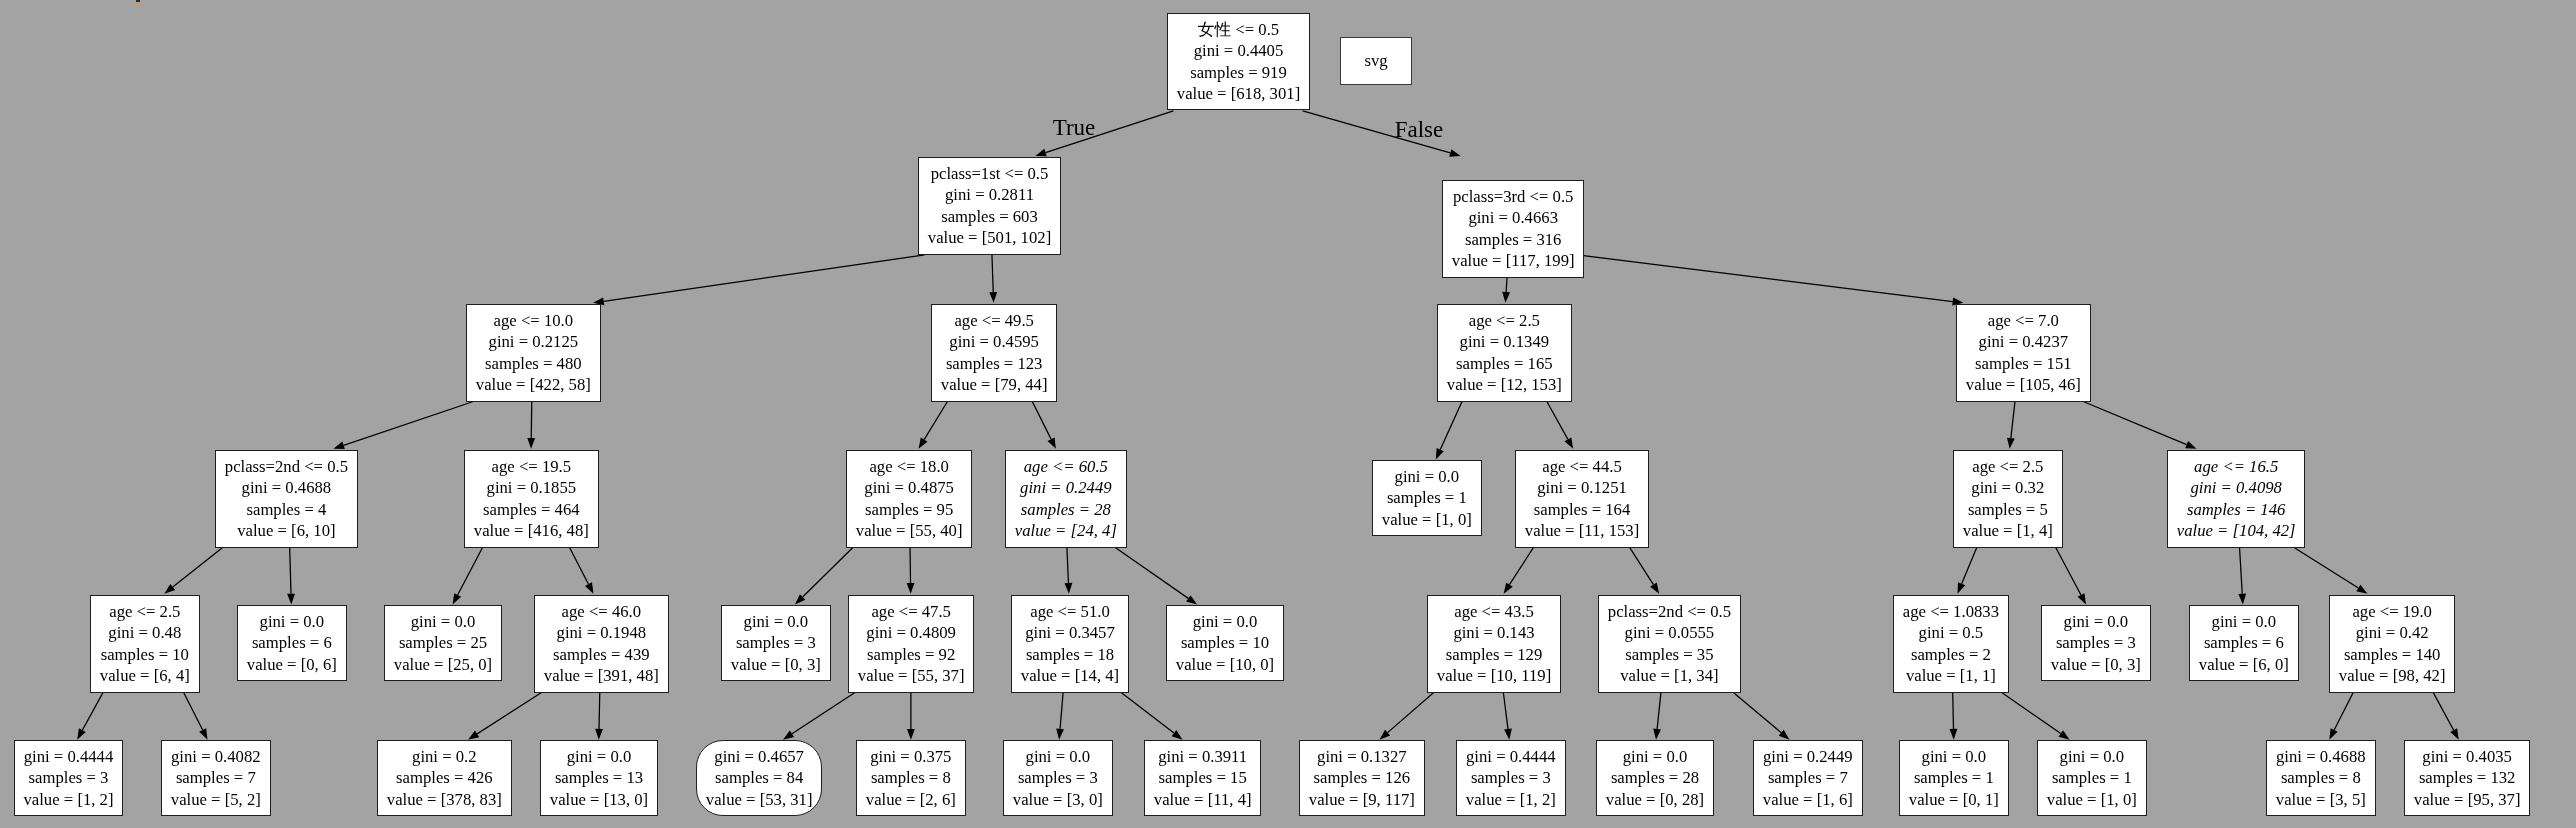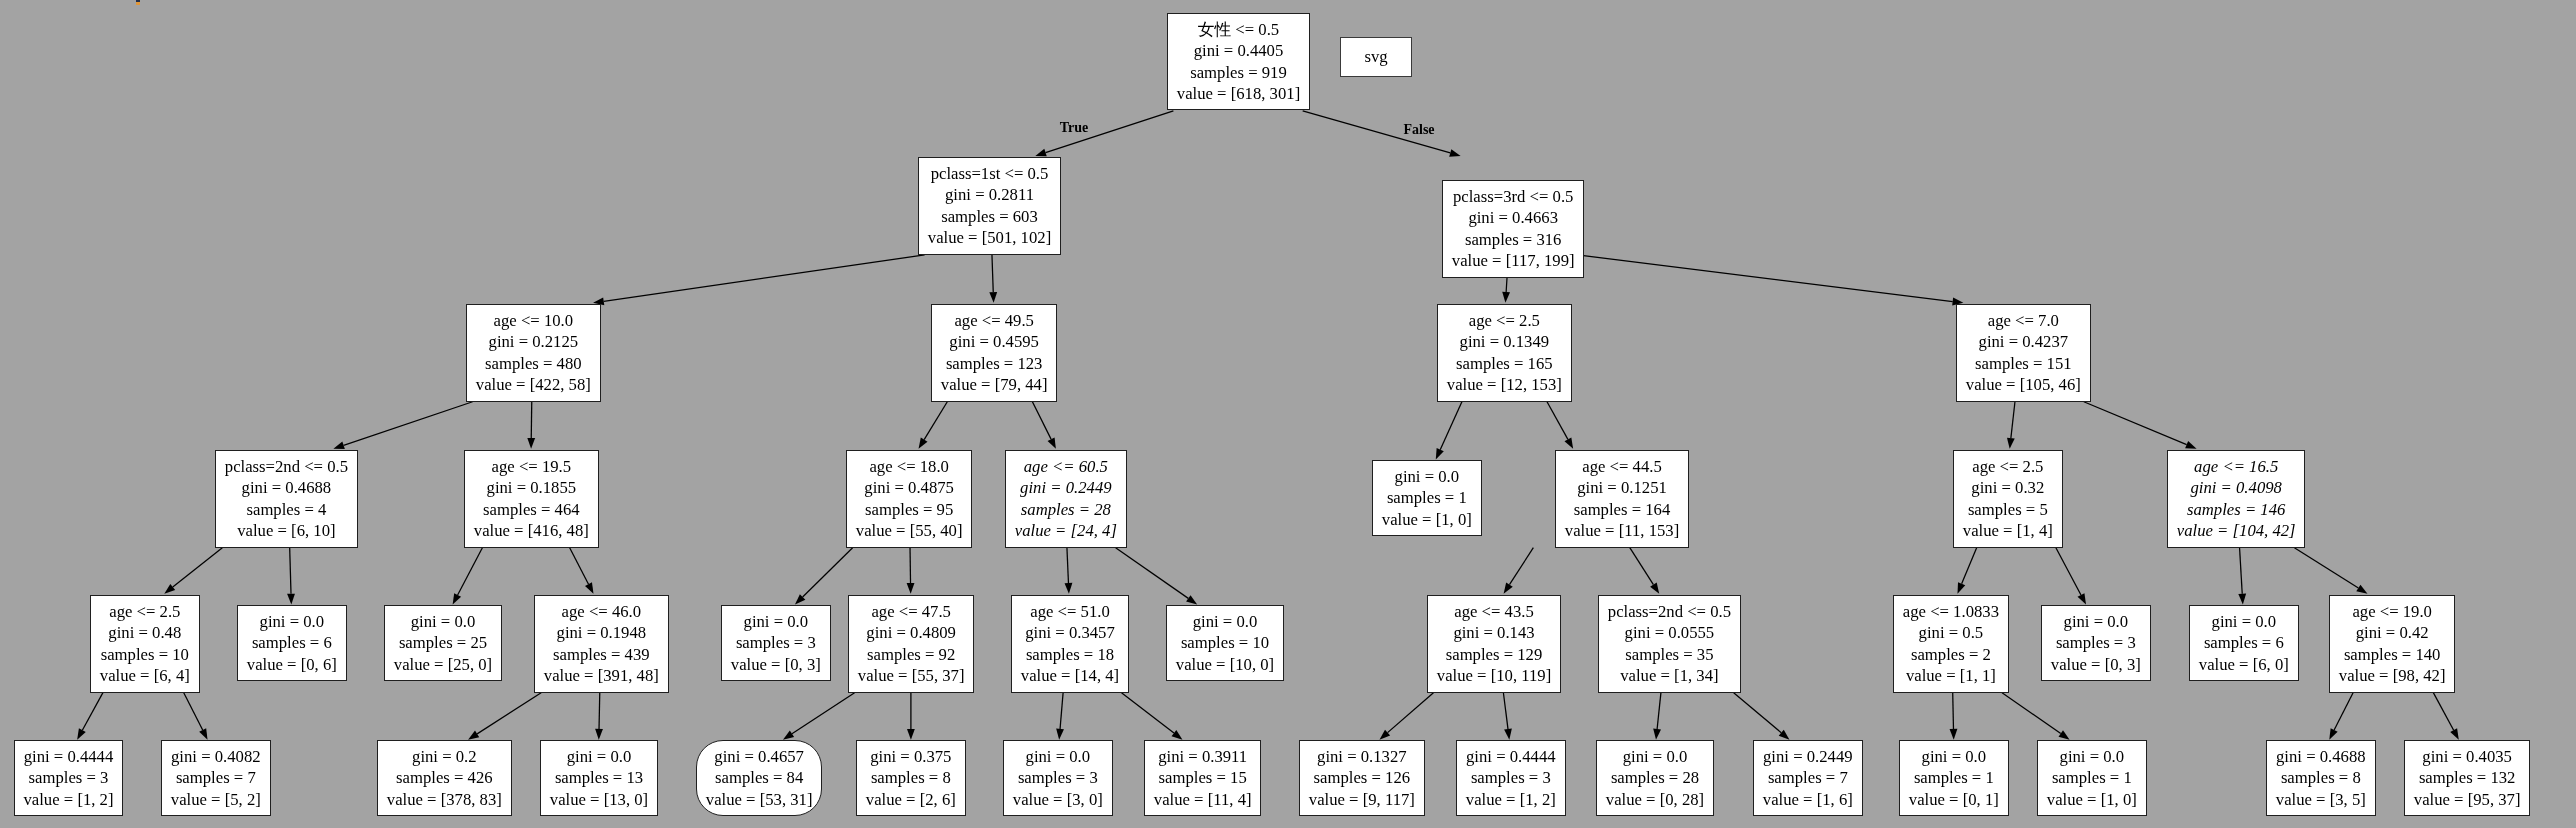--- a/index.html
+++ b/index.html
@@ -25,25 +25,24 @@
     text-align: center;
     font-size: 16.7px;
     line-height: 21.5px;
     color: #000000;
     white-space: nowrap;
     box-sizing: border-box;
   }
   .edge-label {
     position: absolute;
     z-index: 3;
-    font-size: 14px;
+    font-size: 23px;
     color: #000000;
     transform: translate(-50%, -50%);
     white-space: nowrap;
-    font-weight: bold;
   }
   .svg-badge {
     position: absolute;
     z-index: 4;
     border: 1.5px solid #3a3a3a;
     background: #ffffff;
     display: flex;
     align-items: center;
     justify-content: center;
     font-size: 16.7px;
@@ -214,21 +213,21 @@
         <div>age &lt;= 60.5</div>
         <div>gini = 0.2449</div>
         <div>samples = 28</div>
         <div>value = [24, 4]</div>
       </div>
       <div class="node" style="border-color: rgb(31, 31, 31); top: 460px; left: 1372px;">
         <div>gini = 0.0</div>
         <div>samples = 1</div>
         <div>value = [1, 0]</div>
       </div>
-      <div class="node" style="border-color: rgb(31, 31, 31); top: 450px; left: 1515px; margin-left: 40px;">
+      <div class="node" style="border-color: rgb(31, 31, 31); top: 450px; left: 1515px;">
         <div>age &lt;= 44.5</div>
         <div>gini = 0.1251</div>
         <div>samples = 164</div>
         <div>value = [11, 153]</div>
       </div>
       <div class="node" style="border-color: rgb(31, 31, 31); top: 450px; left: 1953px;">
         <div>age &lt;= 2.5</div>
         <div>gini = 0.32</div>
         <div>samples = 5</div>
         <div>value = [1, 4]</div>
@@ -395,16 +394,16 @@
       <div class="node" style="border-color: rgb(31, 31, 31); top: 740px; left: 2404px;">
         <div>gini = 0.4035</div>
         <div>samples = 132</div>
         <div>value = [95, 37]</div>
       </div>
     </div>
   <div id="label-layer">
       <div class="edge-label" style="left: 1074px; top: 128px;">True</div>
       <div class="edge-label" style="left: 1419px; top: 130px;">False</div>
     </div>
-  <div class="svg-badge" id="svg-badge" style="left: 1340px; top: 37px; width: 72px; height: 40px;">svg</div>
+  <div class="svg-badge" id="svg-badge" style="left: 1340px; top: 37px; width: 72px; height: 48px;">svg</div>
   <div class="artifact" id="artifact" style="left: 136px; top: 0px; width: 3.9px; height: 4.9px; background: linear-gradient(rgb(34, 48, 77) 50%, rgb(224, 151, 58) 50%);"></div>
 </div>
 
 
 </body></html>

